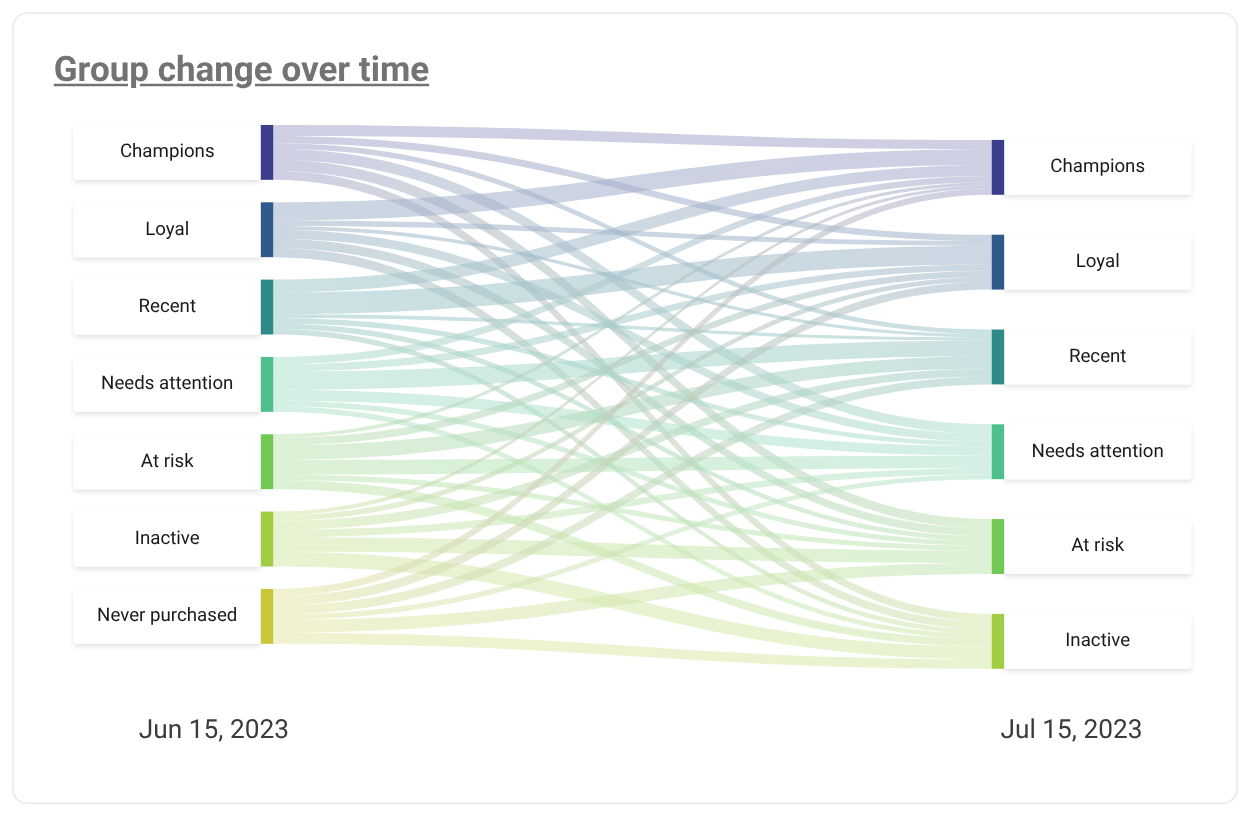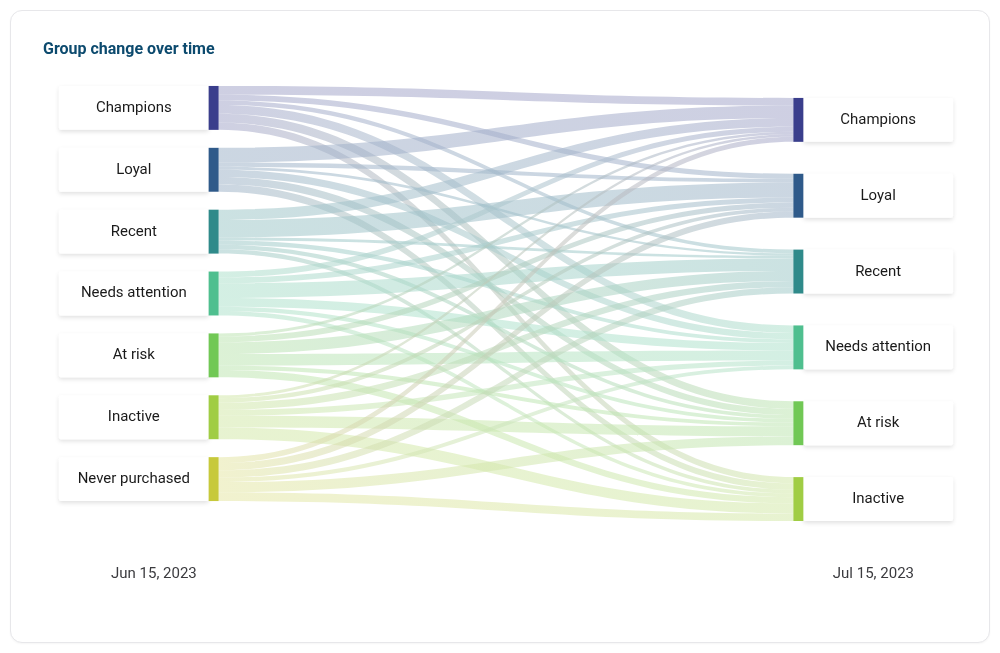--- a/index.html
+++ b/index.html
@@ -9,37 +9,38 @@
     width: 980px;
     height: 633px;
     margin: 10px;
     background: #fff;
     border: 1px solid #e7e7ea;
     border-radius: 12px;
     box-shadow: 0 1px 2px rgba(0,0,0,0.04);
     padding: 28px 20px 20px 32px;
   }
   .title {
-    font-size: 16px;
+    font-size: 28px;
     font-weight: 700;
-    color: #0c4a6e;
+    color: #737373;
     margin: 0 0 8px 0;
+    text-decoration: underline;
   }
   .chart-area {
     position: relative;
     width: 100%;
     height: 520px;
   }
   svg.flows {
     position: absolute;
     inset: 0;
   }
   .date-label {
     position: absolute;
-    font-size: 15px;
+    font-size: 21px;
     color: #3b3b3f;
     bottom: 4px;
   }
   .date-left { left: 68px; }
   .date-right { right: 55px; text-align: right; }
 </style>
 </head>
 <body>
 
 <div class="card">

